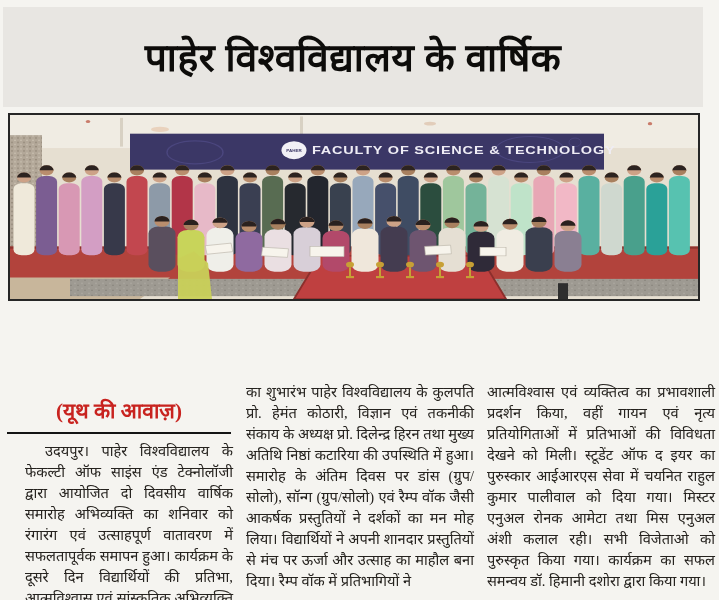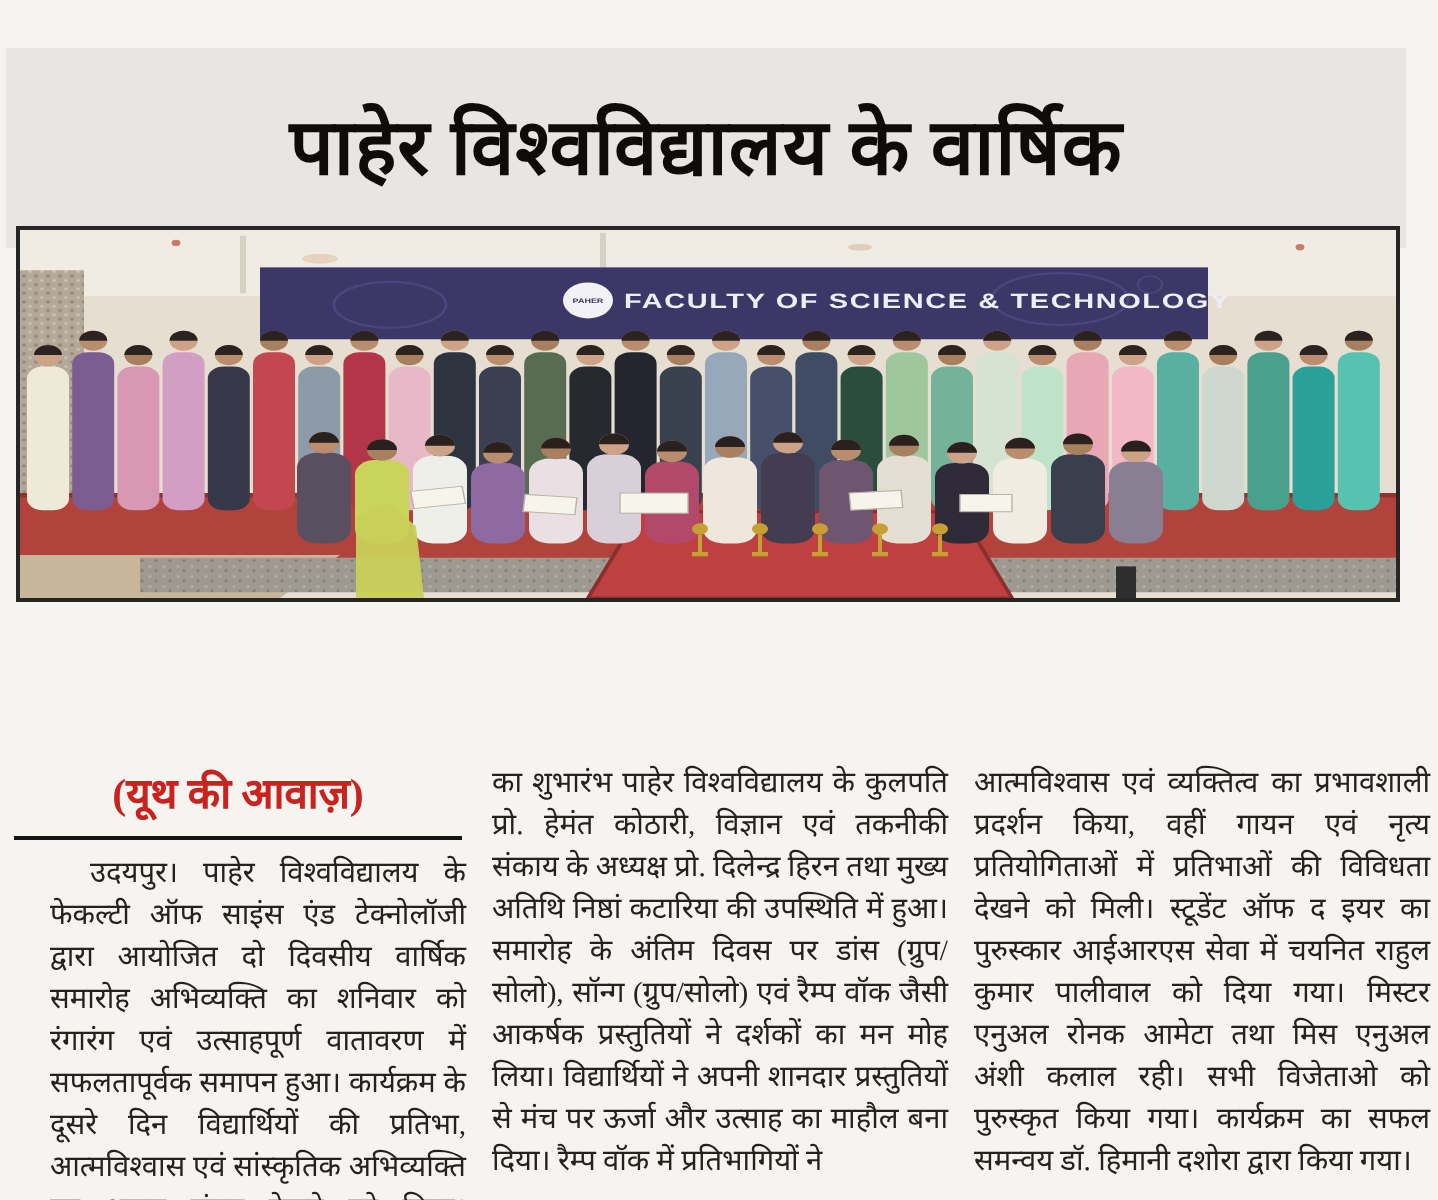--- a/index.html
+++ b/index.html
@@ -6,39 +6,38 @@
   .page{
     position:relative;width:719px;height:600px;overflow:hidden;
     background:#f5f4f0;
     font-family:"Liberation Serif", serif;
   }
   .headline{
     position:absolute;left:3px;top:7px;width:700px;height:100px;
     background:#e8e6e2;
     display:flex;flex-direction:row;justify-content:center;align-items:center;
     text-align:center;
-    margin-top:17px;
   }
   .headline .hl{
     font-weight:700;color:#0d0c0a;font-size:39px;line-height:47px;
     letter-spacing:.5px;white-space:nowrap;
   }
   .photo-frame{
     position:absolute;left:8px;top:113px;width:692px;height:188px;
     border:2px solid #262626;box-sizing:border-box;background:#e6dfd1;
   }
   .photo-frame svg{display:block;width:100%;height:100%;}
   .article{
     position:absolute;left:5px;top:382px;width:710px;
     display:grid;grid-template-columns:1fr 1fr 1fr;column-gap:13px;
     color:#25221e;font-size:14.6px;line-height:21px;text-align:justify;
   }
   .kicker{
     color:#c8231f;font-weight:700;font-size:21px;line-height:24px;
-    text-align:center;margin:3px 0 0 0;
+    text-align:center;margin:17px 0 0 0;
   }
   .rule{border:0;border-top:2.5px solid #141414;margin:9px 2px 7px 2px;}
   .col p{margin:0;}
   .col p.indent{text-indent:20px;margin-left:20px;}
 </style>
 </head>
 <body>
 
 <div class="page">
 

